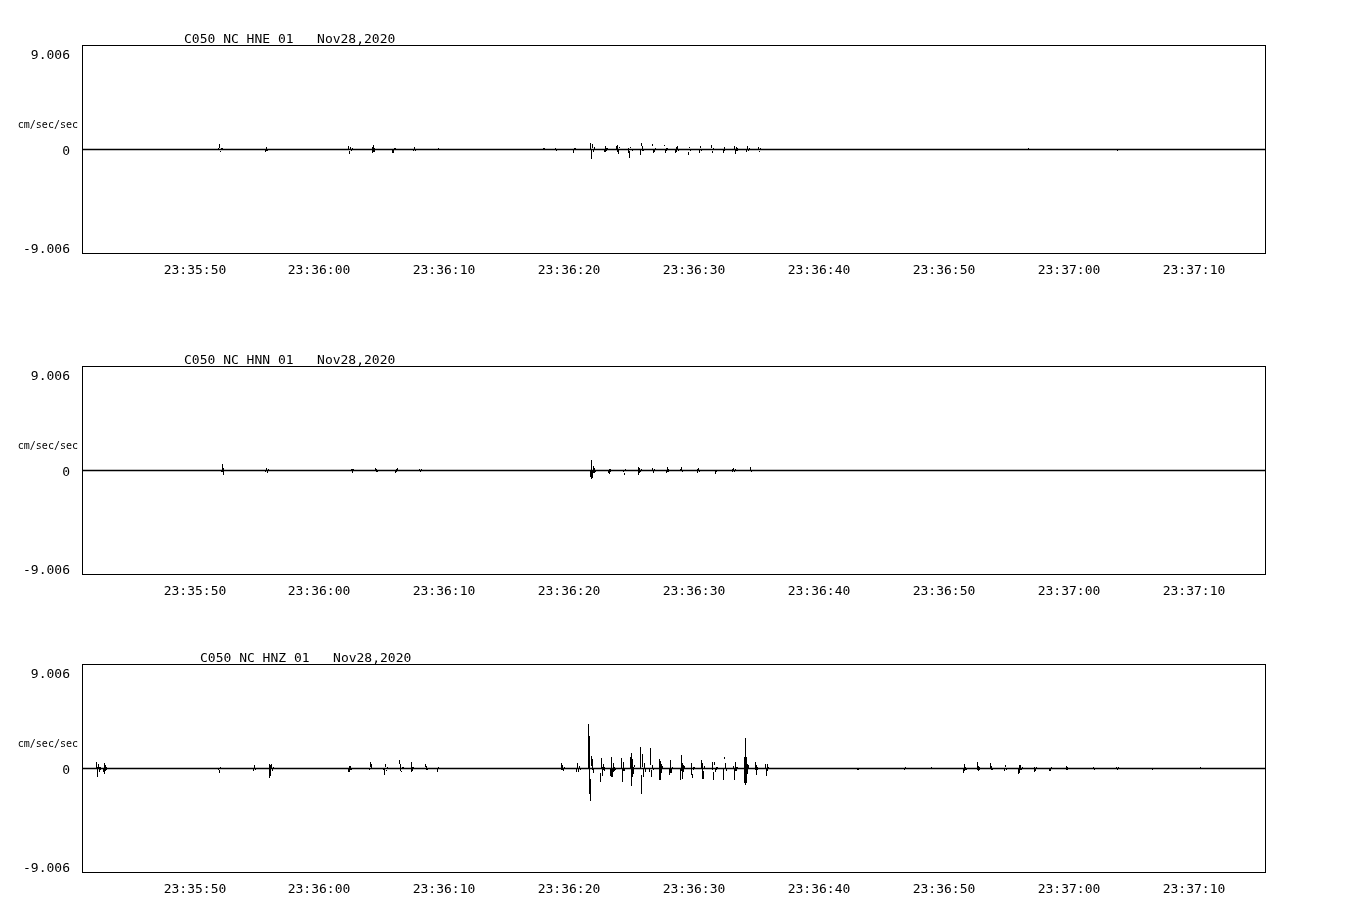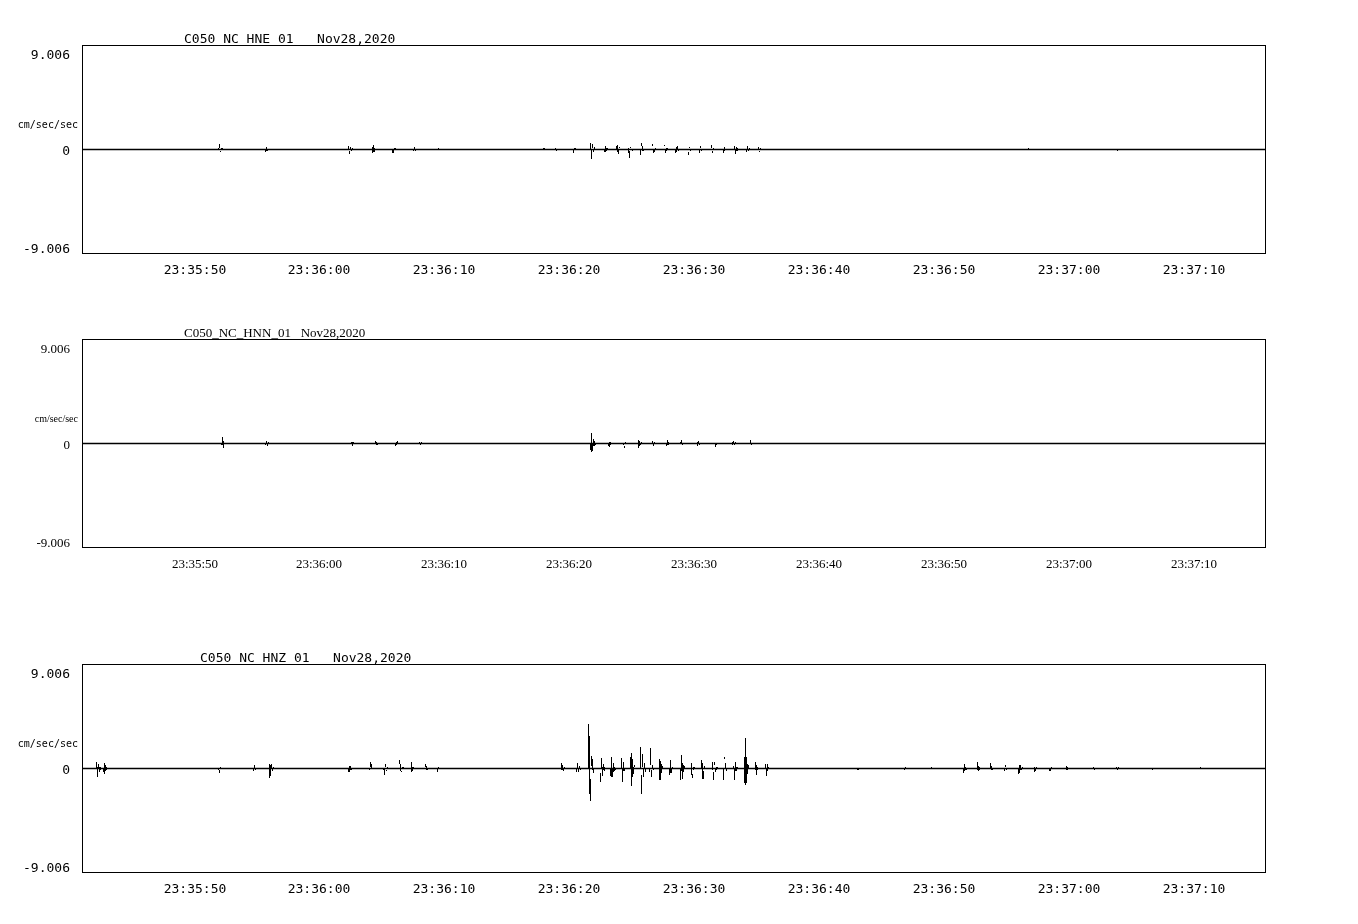--- a/index.html
+++ b/index.html
@@ -86,21 +86,21 @@
     <div class="xtick-label" style="left:256px;top:262px;width:126px;">23:36:00</div>
     <div class="xtick-label" style="left:381px;top:262px;width:126px;">23:36:10</div>
     <div class="xtick-label" style="left:506px;top:262px;width:126px;">23:36:20</div>
     <div class="xtick-label" style="left:631px;top:262px;width:126px;">23:36:30</div>
     <div class="xtick-label" style="left:756px;top:262px;width:126px;">23:36:40</div>
     <div class="xtick-label" style="left:881px;top:262px;width:126px;">23:36:50</div>
     <div class="xtick-label" style="left:1006px;top:262px;width:126px;">23:37:00</div>
     <div class="xtick-label" style="left:1131px;top:262px;width:126px;">23:37:10</div>
   </div>
 
-  <div class="panel" style="top:289px;height:300px;font-family:Liberation Serif, serif;">
+  <div class="panel" style="top:316px;height:300px;">
     <div class="panel-title" style="left:184px;top:36px;">C050_NC_HNN_01   Nov28,2020</div>
     <div class="ylabel-units" style="left:0px;top:124px;width:78px;">cm/sec/sec</div>
     <div class="ytick-label" style="left:0px;top:52px;width:70px;">9.006</div>
     <div class="ytick-label" style="left:0px;top:148px;width:70px;">0</div>
     <div class="ytick-label" style="left:0px;top:246px;width:70px;">-9.006</div>
     <div class="plot-frame" id="frame1" style="left:82px;top:50px;width:1184px;height:209px;">
         <svg class="plot-svg" width="1182" height="207">
           <line x1="0" x2="1182" y1="103.5" y2="103.5" stroke="#000000" stroke-width="1.6"></line>
           <path d="M0.5 103.45L0.5 103.66M1.5 103.56L1.5 103.60M2.5 103.34L2.5 103.50M3.5 103.42L3.5 103.68M4.5 103.32L4.5 103.65M5.5 103.41L5.5 103.66M6.5 103.32L6.5 103.52M7.5 103.37L7.5 103.60M8.5 103.40L8.5 103.62M9.5 103.42L9.5 103.55M10.5 103.34L10.5 103.40M11.5 103.35L11.5 103.45M12.5 103.42L12.5 103.60M13.5 103.34L13.5 103.49M14.5 103.39L14.5 103.57M15.5 103.35L15.5 103.61M16.5 103.39L16.5 103.62M17.5 103.36L17.5 103.68M18.5 103.41L18.5 103.49M19.5 103.55L19.5 103.66M20.5 103.45L20.5 103.68M21.5 103.34L21.5 103.65M22.5 103.43L22.5 103.62M23.5 103.42L23.5 103.57M24.5 103.38L24.5 103.66M25.5 103.38L25.5 103.67M26.5 103.44L26.5 103.62M27.5 103.53L27.5 103.60M28.5 103.32L28.5 103.60M29.5 103.43L29.5 103.67M30.5 103.33L30.5 103.64M31.5 103.33L31.5 103.43M32.5 103.38L32.5 103.66M33.5 103.40L33.5 103.47M34.5 103.43L34.5 103.46M35.5 103.41L35.5 103.60M36.5 103.33L36.5 103.61M37.5 103.35L37.5 103.65M38.5 103.52L38.5 103.66M39.5 103.38L39.5 103.68M40.5 103.47L40.5 103.59M41.5 103.35L41.5 103.63M42.5 103.49L42.5 103.65M43.5 103.46L43.5 103.52M44.5 103.45L44.5 103.67M45.5 103.50L45.5 103.53M46.5 103.35L46.5 103.64M47.5 103.40L47.5 103.59M48.5 103.51L48.5 103.59M49.5 103.49L49.5 103.61M50.5 103.38L50.5 103.64M51.5 103.40L51.5 103.57M52.5 103.40L52.5 103.64M53.5 103.32L53.5 103.44M54.5 103.42L54.5 103.64M55.5 103.39L55.5 103.57M56.5 103.44L56.5 103.49M57.5 103.36L57.5 103.68M58.5 103.38L58.5 103.64M59.5 103.34L59.5 103.62M60.5 103.37L60.5 103.63M61.5 103.47L61.5 103.67M62.5 103.34L62.5 103.58M63.5 103.54L63.5 103.66M64.5 103.36L64.5 103.63M65.5 103.52L65.5 103.56M66.5 103.39L66.5 103.56M67.5 103.38L67.5 103.54M68.5 103.37L68.5 103.56M69.5 103.47L69.5 103.63M70.5 103.34L70.5 103.57M71.5 103.55L71.5 103.68M72.5 103.33L72.5 103.55M73.5 103.34L73.5 103.61M74.5 103.36L74.5 103.66M75.5 103.54L75.5 103.66M76.5 103.49L76.5 103.67M77.5 103.34L77.5 103.61M78.5 103.34L78.5 103.53M79.5 103.36L79.5 103.51M80.5 103.42L80.5 103.62M81.5 103.40L81.5 103.48M82.5 103.50L82.5 103.65M83.5 103.49L83.5 103.59M84.5 103.47L84.5 103.49M85.5 103.36L85.5 103.40M86.5 103.44L86.5 103.67M87.5 103.50L87.5 103.68M88.5 103.39L88.5 103.50M89.5 103.45L89.5 103.60M90.5 103.53L90.5 103.68M91.5 103.51L91.5 103.65M92.5 103.33L92.5 103.63M93.5 103.39L93.5 103.63M94.5 103.47L94.5 103.63M95.5 103.36L95.5 103.58M96.5 103.58L96.5 103.66M97.5 103.36L97.5 103.49M98.5 103.35L98.5 103.56M99.5 103.42L99.5 103.57M100.5 103.50L100.5 103.67M101.5 103.41L101.5 103.63M102.5 103.46L102.5 103.66M103.5 103.42L103.5 103.58M104.5 103.44L104.5 103.61M105.5 103.35L105.5 103.57M106.5 103.45L106.5 103.65M107.5 103.32L107.5 103.65M108.5 103.34L108.5 103.64M109.5 103.53L109.5 103.62M110.5 103.32L110.5 103.56M111.5 103.33L111.5 103.43M112.5 103.43L112.5 103.64M113.5 103.39L113.5 103.56M114.5 103.41L114.5 103.60M115.5 103.42L115.5 103.58M116.5 103.37L116.5 103.61M117.5 103.46L117.5 103.58M118.5 103.40L118.5 103.50M119.5 103.42L119.5 103.61M120.5 103.37L120.5 103.55M121.5 103.46L121.5 103.58M122.5 103.38L122.5 103.57M123.5 103.35L123.5 103.51M124.5 103.56L124.5 103.67M125.5 103.48L125.5 103.61M126.5 103.34L126.5 103.63M127.5 103.52L127.5 103.58M128.5 103.35L128.5 103.53M129.5 103.40L129.5 103.67M130.5 103.54L130.5 103.59M131.5 103.33L131.5 103.50M132.5 103.33L132.5 103.67M133.5 103.34L133.5 103.49M134.5 103.34L134.5 103.45M135.5 103.33L135.5 103.49M136.5 103.49L136.5 103.64M137.5 103.45L137.5 103.60M138.5 103.36L138.5 105.17M139.5 97.46L139.5 105.46M140.5 101.14L140.5 107.61M141.5 102.54L141.5 104.30M142.5 103.28L142.5 103.53M143.5 103.38L143.5 103.59M144.5 103.51L144.5 103.67M145.5 103.36L145.5 103.66M146.5 103.33L146.5 103.59M147.5 103.49L147.5 103.66M148.5 103.35L148.5 103.67M149.5 103.32L149.5 103.64M150.5 103.44L150.5 103.62M151.5 103.33L151.5 103.63M152.5 103.60L152.5 103.68M153.5 103.41L153.5 103.66M154.5 103.33L154.5 103.65M155.5 103.41L155.5 103.62M156.5 103.32L156.5 103.56M157.5 103.34L157.5 103.42M158.5 103.41L158.5 103.68M159.5 103.43L159.5 103.53M160.5 103.51L160.5 103.59M161.5 103.36L161.5 103.65M162.5 103.33L162.5 103.64M163.5 103.38L163.5 103.55M164.5 103.47L164.5 103.68M165.5 103.43L165.5 103.64M166.5 103.45L166.5 103.55M167.5 103.49L167.5 103.65M168.5 103.43L168.5 103.46M169.5 103.43L169.5 103.65M170.5 103.36L170.5 103.60M171.5 103.51L171.5 103.67M172.5 103.47L172.5 103.67M173.5 103.36L173.5 103.65M174.5 103.36L174.5 103.66M175.5 103.34L175.5 103.67M176.5 103.32L176.5 103.60M177.5 103.34L177.5 103.62M178.5 103.34L178.5 103.68M179.5 103.37L179.5 103.46M180.5 103.47L180.5 103.68M181.5 103.40L181.5 103.53M182.5 103.53L182.5 104.81M183.5 100.59L183.5 103.23M184.5 102.73L184.5 105.54M185.5 102.36L185.5 104.07M186.5 102.92L186.5 104.10M187.5 103.34L187.5 103.88M188.5 103.35L188.5 103.55M189.5 103.37L189.5 103.62M190.5 103.50L190.5 103.67M191.5 103.41L191.5 103.63M192.5 103.35L192.5 103.53M193.5 103.34L193.5 103.62M194.5 103.37L194.5 103.68M195.5 103.54L195.5 103.60M196.5 103.43L196.5 103.67M197.5 103.44L197.5 103.52M198.5 103.52L198.5 103.63M199.5 103.32L199.5 103.48M200.5 103.47L200.5 103.66M201.5 103.41L201.5 103.65M202.5 103.34L202.5 103.51M203.5 103.49L203.5 103.53M204.5 103.36L204.5 103.59M205.5 103.35L205.5 103.62M206.5 103.50L206.5 103.62M207.5 103.34L207.5 103.59M208.5 103.32L208.5 103.46M209.5 103.46L209.5 103.63M210.5 103.37L210.5 103.66M211.5 103.32L211.5 103.66M212.5 103.50L212.5 103.61M213.5 103.40L213.5 103.67M214.5 103.48L214.5 103.58M215.5 103.37L215.5 103.64M216.5 103.35L216.5 103.63M217.5 103.38L217.5 103.64M218.5 103.37L218.5 103.67M219.5 103.33L219.5 103.62M220.5 103.33L220.5 103.54M221.5 103.39L221.5 103.58M222.5 103.32L222.5 103.62M223.5 103.44L223.5 103.67M224.5 103.36L224.5 103.44M225.5 103.34L225.5 103.52M226.5 103.34L226.5 103.56M227.5 103.38L227.5 103.52M228.5 103.52L228.5 103.67M229.5 103.37L229.5 103.59M230.5 103.43L230.5 103.67M231.5 103.36L231.5 103.42M232.5 103.32L232.5 103.67M233.5 103.37L233.5 103.43M234.5 103.38L234.5 103.66M235.5 103.34L235.5 103.68M236.5 103.35L236.5 103.57M237.5 103.33L237.5 103.37M238.5 103.35L238.5 103.66M239.5 103.34L239.5 103.46M240.5 103.46L240.5 103.62M241.5 103.32L241.5 103.66M242.5 103.37L242.5 103.63M243.5 103.32L243.5 103.64M244.5 103.37L244.5 103.42M245.5 103.48L245.5 103.62M246.5 103.37L246.5 103.65M247.5 103.55L247.5 103.66M248.5 103.45L248.5 103.61M249.5 103.35L249.5 103.54M250.5 103.38L250.5 103.52M251.5 103.38L251.5 103.56M252.5 103.49L252.5 103.66M253.5 103.41L253.5 103.66M254.5 103.41L254.5 103.56M255.5 103.47L255.5 103.59M256.5 103.51L256.5 103.63M257.5 103.40L257.5 103.51M258.5 103.37L258.5 103.63M259.5 103.38L259.5 103.65M260.5 103.47L260.5 103.57M261.5 103.40L261.5 103.53M262.5 103.51L262.5 103.64M263.5 103.32L263.5 103.56M264.5 103.35L264.5 103.57M265.5 103.38L265.5 103.66M266.5 103.32L266.5 103.59M267.5 103.35L267.5 103.48M268.5 101.76L268.5 103.34M269.5 102.42L269.5 105.97M270.5 102.25L270.5 103.77M271.5 103.42L271.5 104.20M272.5 103.44L272.5 103.58M273.5 103.35L273.5 103.54M274.5 103.40L274.5 103.52M275.5 103.47L275.5 103.61M276.5 103.36L276.5 103.51M277.5 103.33L277.5 103.39M278.5 103.38L278.5 103.57M279.5 103.39L279.5 103.67M280.5 103.33L280.5 103.62M281.5 103.45L281.5 103.59M282.5 103.40L282.5 103.55M283.5 103.48L283.5 103.53M284.5 103.50L284.5 103.63M285.5 103.37L285.5 103.58M286.5 103.37L286.5 103.59M287.5 103.50L287.5 103.58M288.5 103.54L288.5 103.64M289.5 103.43L289.5 103.64M290.5 103.41L290.5 103.61M291.5 103.47L291.5 103.66M292.5 101.20L292.5 103.33M293.5 101.65L293.5 105.09M294.5 103.16L294.5 104.72M295.5 102.97L295.5 103.34M296.5 103.48L296.5 103.64M297.5 103.33L297.5 103.68M298.5 103.38L298.5 103.59M299.5 103.39L299.5 103.65M300.5 103.33L300.5 103.65M301.5 103.43L301.5 103.56M302.5 103.33L302.5 103.59M303.5 103.38L303.5 103.64M304.5 103.44L304.5 103.66M305.5 103.46L305.5 103.66M306.5 103.35L306.5 103.68M307.5 103.54L307.5 103.66M308.5 103.36L308.5 103.48M309.5 103.42L309.5 103.50M310.5 103.45L310.5 103.54M311.5 103.48L311.5 103.62M312.5 103.38L312.5 105.73M313.5 101.69L313.5 105.19M314.5 101.43L314.5 103.57M315.5 103.98L315.5 104.37M316.5 102.94L316.5 103.54M317.5 103.19L317.5 103.67M318.5 103.50L318.5 103.59M319.5 103.50L319.5 103.59M320.5 103.47L320.5 103.64M321.5 103.33L321.5 103.54M322.5 103.38L322.5 103.55M323.5 103.35L323.5 103.61M324.5 103.41L324.5 103.47M325.5 103.34L325.5 103.67M326.5 103.39L326.5 103.65M327.5 103.35L327.5 103.68M328.5 103.34L328.5 103.39M329.5 103.39L329.5 103.62M330.5 103.43L330.5 103.58M331.5 103.36L331.5 103.61M332.5 103.52L332.5 103.53M333.5 103.37L333.5 103.49M334.5 103.39L334.5 103.53M335.5 103.33L335.5 103.42M336.5 102.28L336.5 103.34M337.5 103.35L337.5 105.06M338.5 102.23L338.5 104.29M339.5 102.95L339.5 104.10M340.5 103.53L340.5 103.76M341.5 103.27L341.5 103.59M342.5 103.33L342.5 103.58M343.5 103.33L343.5 103.65M344.5 103.43L344.5 103.50M345.5 103.33L345.5 103.55M346.5 103.32L346.5 103.50M347.5 103.55L347.5 103.64M348.5 103.50L348.5 103.61M349.5 103.36L349.5 103.66M350.5 103.32L350.5 103.68M351.5 103.48L351.5 103.63M352.5 103.39L352.5 103.66M353.5 103.34L353.5 103.52M354.5 103.44L354.5 103.48M355.5 103.38L355.5 103.67M356.5 103.44L356.5 103.53M357.5 103.44L357.5 103.67M358.5 103.41L358.5 103.61M359.5 103.52L359.5 103.68M360.5 103.56L360.5 103.60M361.5 103.36L361.5 103.66M362.5 103.32L362.5 103.44M363.5 103.33L363.5 103.59M364.5 103.44L364.5 103.62M365.5 103.44L365.5 103.67M366.5 103.41L366.5 103.48M367.5 103.35L367.5 103.64M368.5 103.58L368.5 103.66M369.5 103.37L369.5 103.56M370.5 103.40L370.5 103.62M371.5 103.47L371.5 103.63M372.5 103.45L372.5 103.66M373.5 103.35L373.5 103.68M374.5 103.39L374.5 103.56M375.5 103.36L375.5 103.67M376.5 103.39L376.5 103.54M377.5 103.37L377.5 103.50M378.5 103.54L378.5 103.62M379.5 103.34L379.5 103.60M380.5 103.34L380.5 103.48M381.5 103.43L381.5 103.62M382.5 103.38L382.5 103.52M383.5 103.37L383.5 103.67M384.5 103.39L384.5 103.65M385.5 103.38L385.5 103.64M386.5 103.45L386.5 103.63M387.5 103.36L387.5 103.43M388.5 103.35L388.5 103.66M389.5 103.41L389.5 103.59M390.5 103.40L390.5 103.53M391.5 103.36L391.5 103.61M392.5 103.34L392.5 103.49M393.5 103.33L393.5 103.65M394.5 103.32L394.5 103.49M395.5 103.36L395.5 103.49M396.5 103.37L396.5 103.52M397.5 103.48L397.5 103.62M398.5 103.47L398.5 103.65M399.5 103.38L399.5 103.62M400.5 103.40L400.5 103.65M401.5 103.43L401.5 103.67M402.5 103.50L402.5 103.66M403.5 103.32L403.5 103.48M404.5 103.43L404.5 103.67M405.5 103.38L405.5 103.56M406.5 103.40L406.5 103.60M407.5 103.51L407.5 103.67M408.5 103.39L408.5 103.67M409.5 103.39L409.5 103.51M410.5 103.41L410.5 103.59M411.5 103.44L411.5 103.57M412.5 103.39L412.5 103.65M413.5 103.42L413.5 103.65M414.5 103.36L414.5 103.61M415.5 103.54L415.5 103.58M416.5 103.36L416.5 103.63M417.5 103.52L417.5 103.62M418.5 103.50L418.5 103.65M419.5 103.48L419.5 103.61M420.5 103.48L420.5 103.66M421.5 103.40L421.5 103.58M422.5 103.34L422.5 103.67M423.5 103.33L423.5 103.45M424.5 103.47L424.5 103.66M425.5 103.46L425.5 103.65M426.5 103.36L426.5 103.66M427.5 103.46L427.5 103.59M428.5 103.49L428.5 103.55M429.5 103.33L429.5 103.52M430.5 103.33L430.5 103.49M431.5 103.37L431.5 103.62M432.5 103.37L432.5 103.63M433.5 103.64L433.5 103.68M434.5 103.39L434.5 103.66M435.5 103.34L435.5 103.62M436.5 103.34L436.5 103.65M437.5 103.34L437.5 103.66M438.5 103.40L438.5 103.55M439.5 103.45L439.5 103.67M440.5 103.36L440.5 103.63M441.5 103.35L441.5 103.63M442.5 103.43L442.5 103.51M443.5 103.38L443.5 103.64M444.5 103.35L444.5 103.67M445.5 103.39L445.5 103.59M446.5 103.44L446.5 103.65M447.5 103.33L447.5 103.65M448.5 103.43L448.5 103.47M449.5 103.56L449.5 103.66M450.5 103.39L450.5 103.66M451.5 103.35L451.5 103.63M452.5 103.37L452.5 103.58M453.5 103.37L453.5 103.53M454.5 103.46L454.5 103.60M455.5 103.59L455.5 103.60M456.5 103.53L456.5 103.65M457.5 103.41L457.5 103.57M458.5 103.44L458.5 103.63M459.5 103.41L459.5 103.64M460.5 103.45L460.5 103.67M461.5 103.48L461.5 103.67M462.5 103.46L462.5 103.56M463.5 103.44L463.5 103.62M464.5 103.49L464.5 103.66M465.5 103.55L465.5 103.67M466.5 103.49L466.5 103.62M467.5 103.37L467.5 103.64M468.5 103.48L468.5 103.68M469.5 103.37L469.5 103.67M470.5 103.49L470.5 103.68M471.5 103.34L471.5 103.53M472.5 103.39L472.5 103.55M473.5 103.36L473.5 103.68M474.5 103.51L474.5 103.67M475.5 103.37L475.5 103.57M476.5 103.38L476.5 103.45M477.5 103.36L477.5 103.49M478.5 103.48L478.5 103.68M479.5 103.34L479.5 103.63M480.5 103.40L480.5 103.63M481.5 103.43L481.5 103.61M482.5 103.40L482.5 103.53M483.5 103.52L483.5 103.68M484.5 103.36L484.5 103.60M485.5 103.42L485.5 103.63M486.5 103.35L486.5 103.61M487.5 103.34L487.5 103.55M488.5 103.41L488.5 103.45M489.5 103.33L489.5 103.60M490.5 103.44L490.5 103.59M491.5 103.38L491.5 103.63M492.5 103.38L492.5 103.68M493.5 103.39L493.5 103.51M494.5 103.57L494.5 103.65M495.5 103.40L495.5 103.64M496.5 103.36L496.5 103.54M497.5 103.42L497.5 103.66M498.5 103.40L498.5 103.66M499.5 103.38L499.5 103.64M500.5 103.43L500.5 103.61M501.5 103.33L501.5 103.59M502.5 103.33L502.5 103.57M503.5 103.40L503.5 103.57M504.5 103.37L504.5 103.49M505.5 103.52L505.5 103.68M506.5 103.39L506.5 103.55M507.5 103.47L507.5 109.68M508.5 93.23L508.5 112.35M509.5 103.81L509.5 110.88M510.5 98.96L510.5 105.78M511.5 101.26L511.5 106.14M512.5 103.62L512.5 105.19M513.5 103.42L513.5 103.67M514.5 103.37L514.5 103.49M515.5 103.34L515.5 103.42M516.5 103.33L516.5 103.60M517.5 103.33L517.5 103.67M518.5 103.43L518.5 103.64M519.5 103.56L519.5 103.65M520.5 103.32L520.5 103.56M521.5 103.50L521.5 103.66M522.5 103.39L522.5 103.65M523.5 103.36L523.5 103.66M524.5 103.40L524.5 103.57M525.5 103.62L525.5 106.38M526.5 101.50L526.5 106.90M527.5 101.90L527.5 104.57M528.5 103.16L528.5 104.32M529.5 103.14L529.5 103.52M530.5 103.52L530.5 103.63M531.5 103.50L531.5 103.68M532.5 103.55L532.5 103.63M533.5 103.51L533.5 103.64M534.5 103.41L534.5 103.59M535.5 103.34L535.5 103.67M536.5 103.39L536.5 103.46M537.5 103.39L537.5 103.59M538.5 103.58L538.5 103.67M539.5 103.42L539.5 103.59M540.5 103.42L540.5 104.66M541.5 105.74L541.5 107.61M542.5 102.36L542.5 103.73M543.5 102.65L543.5 103.39M544.5 103.34L544.5 103.78M545.5 103.47L545.5 103.68M546.5 103.54L546.5 103.65M547.5 103.38L547.5 103.66M548.5 103.51L548.5 103.66M549.5 103.48L549.5 103.64M550.5 103.35L550.5 103.57M551.5 103.43L551.5 103.54M552.5 103.34L552.5 103.56M553.5 103.58L553.5 103.65M554.5 103.43L554.5 103.61M555.5 100.04L555.5 108.06M556.5 100.84L556.5 106.47M557.5 103.18L557.5 105.22M558.5 102.37L558.5 103.35M559.5 103.68L559.5 104.14M560.5 103.33L560.5 103.53M561.5 103.41L561.5 103.60M562.5 103.43L562.5 103.59M563.5 103.58L563.5 103.67M564.5 103.46L564.5 103.67M565.5 103.38L565.5 103.42M566.5 103.35L566.5 103.56M567.5 103.38L567.5 103.63M568.5 103.45L568.5 103.68M569.5 100.50L569.5 103.04M570.5 104.36L570.5 106.35M571.5 101.88L571.5 102.59M572.5 103.96L572.5 104.39M573.5 103.04L573.5 103.41M574.5 103.32L574.5 103.37M575.5 103.44L575.5 103.55M576.5 103.39L576.5 103.47M577.5 103.35L577.5 103.47M578.5 103.47L578.5 103.66M579.5 103.32L579.5 103.68M580.5 103.38L580.5 103.65M581.5 103.44L581.5 103.63M582.5 103.32L582.5 103.63M583.5 103.67L583.5 106.20M584.5 99.97L584.5 104.59M585.5 102.37L585.5 105.44M586.5 102.81L586.5 103.98M587.5 103.37L587.5 103.57M588.5 103.32L588.5 103.65M589.5 103.44L589.5 103.68M590.5 103.33L590.5 103.47M591.5 103.35L591.5 103.60M592.5 103.36L592.5 103.54M593.5 103.39L593.5 103.67M594.5 103.43L594.5 103.54M595.5 103.32L595.5 103.66M596.5 103.39L596.5 103.65M597.5 101.69L597.5 103.63M598.5 100.46L598.5 103.31M599.5 104.44L599.5 104.89M600.5 102.75L600.5 103.56M601.5 102.89L601.5 103.61M602.5 103.48L602.5 104.06M603.5 103.44L603.5 103.63M604.5 103.47L604.5 103.68M605.5 103.48L605.5 103.56M606.5 103.37L606.5 103.42M607.5 103.55L607.5 103.67M608.5 103.35L608.5 103.60M609.5 103.42L609.5 103.45M610.5 103.32L610.5 103.49M611.5 103.33L611.5 103.59M612.5 103.51L612.5 103.67M613.5 103.39L613.5 103.54M614.5 102.27L614.5 105.64M615.5 100.94L615.5 103.98M616.5 103.23L616.5 105.03M617.5 102.81L617.5 103.34M618.5 103.44L618.5 103.88M619.5 103.39L619.5 103.60M620.5 103.43L620.5 103.64M621.5 103.40L621.5 103.68M622.5 103.39L622.5 103.59M623.5 103.32L623.5 103.47M624.5 103.53L624.5 103.68M625.5 103.37L625.5 103.66M626.5 103.43L626.5 103.58M627.5 103.44L627.5 103.58M628.5 103.58L628.5 103.67M629.5 103.33L629.5 103.55M630.5 103.36L630.5 103.59M631.5 102.91L631.5 103.66M632.5 104.44L632.5 106.73M633.5 103.05L633.5 105.32M634.5 102.74L634.5 103.19M635.5 103.37L635.5 103.43M636.5 103.35L636.5 103.68M637.5 103.42L637.5 103.63M638.5 103.50L638.5 103.65M639.5 103.49L639.5 103.64M640.5 103.34L640.5 103.60M641.5 103.41L641.5 103.56M642.5 103.34L642.5 103.49M643.5 103.34L643.5 103.60M644.5 103.42L644.5 103.65M645.5 103.38L645.5 103.68M646.5 103.41L646.5 103.68M647.5 103.40L647.5 103.60M648.5 103.36L648.5 103.64M649.5 102.40L649.5 104.63M650.5 100.52L650.5 104.20M651.5 102.82L651.5 105.19M652.5 102.43L652.5 103.89M653.5 103.44L653.5 103.99M654.5 103.54L654.5 103.60M655.5 103.46L655.5 103.62M656.5 103.32L656.5 103.64M657.5 103.50L657.5 103.67M658.5 103.35L658.5 103.63M659.5 103.33L659.5 103.62M660.5 103.33L660.5 103.61M661.5 103.35L661.5 103.57M662.5 103.44L662.5 103.64M663.5 103.43L663.5 103.54M664.5 103.46L664.5 103.65M665.5 103.50L665.5 103.58M666.5 103.48L666.5 103.67M667.5 100.33L667.5 104.00M668.5 102.92L668.5 104.99M669.5 102.63L669.5 103.97M670.5 103.39L670.5 104.12M671.5 103.44L671.5 103.69M672.5 103.34L672.5 103.52M673.5 103.40L673.5 103.59M674.5 103.33L674.5 103.58M675.5 103.34L675.5 103.39M676.5 103.35L676.5 103.62M677.5 103.48L677.5 103.55M678.5 103.40L678.5 103.63M679.5 103.43L679.5 103.57M680.5 103.45L680.5 103.63M681.5 103.48L681.5 103.65M682.5 103.44L682.5 103.61M683.5 103.39L683.5 103.60M684.5 103.41L684.5 103.61M685.5 103.42L685.5 103.52M686.5 103.41L686.5 103.56M687.5 103.35L687.5 103.67M688.5 103.40L688.5 103.54M689.5 103.42L689.5 103.66M690.5 103.33L690.5 103.67M691.5 103.43L691.5 103.58M692.5 103.49L692.5 103.67M693.5 103.32L693.5 103.63M694.5 103.40L694.5 103.65M695.5 103.35L695.5 103.57M696.5 103.38L696.5 103.51M697.5 103.51L697.5 103.58M698.5 103.47L698.5 103.65M699.5 103.41L699.5 103.64M700.5 103.51L700.5 103.54M701.5 103.35L701.5 103.41M702.5 103.33L702.5 103.55M703.5 103.33L703.5 103.58M704.5 103.43L704.5 103.61M705.5 103.40L705.5 103.55M706.5 103.59L706.5 103.63M707.5 103.36L707.5 103.61M708.5 103.46L708.5 103.56M709.5 103.37L709.5 103.62M710.5 103.53L710.5 103.67M711.5 103.54L711.5 103.67M712.5 103.36L712.5 103.68M713.5 103.34L713.5 103.53M714.5 103.45L714.5 103.64M715.5 103.45L715.5 103.66M716.5 103.36L716.5 103.64M717.5 103.35L717.5 103.57M718.5 103.42L718.5 103.60M719.5 103.35L719.5 103.42M720.5 103.67L720.5 103.68M721.5 103.37L721.5 103.51M722.5 103.33L722.5 103.64M723.5 103.32L723.5 103.50M724.5 103.34L724.5 103.36M725.5 103.39L725.5 103.63M726.5 103.36L726.5 103.42M727.5 103.35L727.5 103.62M728.5 103.40L728.5 103.60M729.5 103.42L729.5 103.66M730.5 103.44L730.5 103.65M731.5 103.40L731.5 103.66M732.5 103.49L732.5 103.68M733.5 103.41L733.5 103.67M734.5 103.32L734.5 103.65M735.5 103.33L735.5 103.53M736.5 103.37L736.5 103.63M737.5 103.34L737.5 103.58M738.5 103.36L738.5 103.52M739.5 103.46L739.5 103.56M740.5 103.36L740.5 103.67M741.5 103.47L741.5 103.58M742.5 103.41L742.5 103.64M743.5 103.44L743.5 103.64M744.5 103.43L744.5 103.56M745.5 103.39L745.5 103.68M746.5 103.45L746.5 103.66M747.5 103.37L747.5 103.65M748.5 103.33L748.5 103.51M749.5 103.36L749.5 103.45M750.5 103.34L750.5 103.58M751.5 103.36L751.5 103.55M752.5 103.36L752.5 103.41M753.5 103.40L753.5 103.64M754.5 103.44L754.5 103.54M755.5 103.40L755.5 103.60M756.5 103.49L756.5 103.65M757.5 103.35L757.5 103.51M758.5 103.44L758.5 103.68M759.5 103.43L759.5 103.65M760.5 103.45L760.5 103.55M761.5 103.54L761.5 103.64M762.5 103.47L762.5 103.67M763.5 103.55L763.5 103.62M764.5 103.33L764.5 103.63M765.5 103.36L765.5 103.56M766.5 103.33L766.5 103.65M767.5 103.47L767.5 103.67M768.5 103.47L768.5 103.60M769.5 103.48L769.5 103.59M770.5 103.33L770.5 103.68M771.5 103.43L771.5 103.58M772.5 103.57L772.5 103.60M773.5 103.35L773.5 103.47M774.5 103.52L774.5 103.62M775.5 103.41L775.5 103.51M776.5 103.42L776.5 103.66M777.5 103.51L777.5 103.66M778.5 103.44L778.5 103.62M779.5 103.34L779.5 103.59M780.5 103.32L780.5 103.61M781.5 103.42L781.5 103.58M782.5 103.36L782.5 103.59M783.5 103.38L783.5 103.63M784.5 103.41L784.5 103.58M785.5 103.52L785.5 103.56M786.5 103.37L786.5 103.57M787.5 103.45L787.5 103.57M788.5 103.51L788.5 103.66M789.5 103.55L789.5 103.67M790.5 103.33L790.5 103.39M791.5 103.35L791.5 103.50M792.5 103.42L792.5 103.58M793.5 103.33L793.5 103.43M794.5 103.33L794.5 103.65M795.5 103.51L795.5 103.68M796.5 103.35L796.5 103.44M797.5 103.36L797.5 103.44M798.5 103.45L798.5 103.67M799.5 103.34L799.5 103.67M800.5 103.34L800.5 103.68M801.5 103.46L801.5 103.56M802.5 103.34L802.5 103.60M803.5 103.34L803.5 103.65M804.5 103.40L804.5 103.49M805.5 103.47L805.5 103.60M806.5 103.42L806.5 103.65M807.5 103.32L807.5 103.43M808.5 103.43L808.5 103.46M809.5 103.36L809.5 103.47M810.5 103.53L810.5 103.60M811.5 103.41L811.5 103.59M812.5 103.34L812.5 103.61M813.5 103.37L813.5 103.65M814.5 103.38L814.5 103.65M815.5 103.35L815.5 103.60M816.5 103.33L816.5 103.61M817.5 103.45L817.5 103.68M818.5 103.38L818.5 103.67M819.5 103.40L819.5 103.67M820.5 103.41L820.5 103.65M821.5 103.51L821.5 103.56M822.5 103.37L822.5 103.51M823.5 103.45L823.5 103.66M824.5 103.45L824.5 103.59M825.5 103.36L825.5 103.52M826.5 103.05L826.5 103.56M827.5 102.64L827.5 103.75M828.5 103.69L828.5 104.21M829.5 103.00L829.5 103.21M830.5 103.47L830.5 103.84M831.5 103.37L831.5 103.78M832.5 103.41L832.5 103.66M833.5 103.43L833.5 103.60M834.5 103.39L834.5 103.59M835.5 103.46L835.5 103.62M836.5 103.32L836.5 103.60M837.5 103.44L837.5 103.63M838.5 103.34L838.5 103.56M839.5 103.39L839.5 103.61M840.5 103.51L840.5 103.66M841.5 103.36L841.5 103.64M842.5 103.44L842.5 103.68M843.5 103.37L843.5 103.66M844.5 103.49L844.5 103.66M845.5 103.36L845.5 103.59M846.5 103.40L846.5 103.62M847.5 103.48L847.5 103.54M848.5 103.47L848.5 103.58M849.5 103.34L849.5 103.65M850.5 103.42L850.5 103.61M851.5 103.34L851.5 103.59M852.5 103.51L852.5 103.52M853.5 103.34L853.5 103.63M854.5 103.54L854.5 103.61M855.5 103.32L855.5 103.44M856.5 103.33L856.5 103.65M857.5 103.52L857.5 103.65M858.5 103.32L858.5 103.42M859.5 103.52L859.5 103.68M860.5 103.32L860.5 103.59M861.5 103.45L861.5 103.65M862.5 103.45L862.5 103.64M863.5 103.32L863.5 103.53M864.5 103.33L864.5 103.59M865.5 103.32L865.5 103.58M866.5 103.57L866.5 103.65M867.5 103.37L867.5 103.61M868.5 103.39L868.5 103.60M869.5 103.33L869.5 103.64M870.5 103.45L870.5 103.55M871.5 103.47L871.5 103.61M872.5 103.53L872.5 103.68M873.5 103.40L873.5 103.63M874.5 103.39L874.5 103.41M875.5 103.35L875.5 103.47M876.5 103.40L876.5 103.64M877.5 103.44L877.5 103.63M878.5 103.45L878.5 103.66M879.5 103.41L879.5 103.58M880.5 103.42L880.5 103.60M881.5 103.35L881.5 103.65M882.5 103.32L882.5 103.66M883.5 103.35L883.5 103.53M884.5 103.51L884.5 103.67M885.5 103.36L885.5 103.45M886.5 103.39L886.5 103.63M887.5 103.35L887.5 103.52M888.5 103.55L888.5 103.68M889.5 103.36L889.5 103.64M890.5 103.46L890.5 103.53M891.5 103.38L891.5 103.57M892.5 103.46L892.5 103.51M893.5 103.33L893.5 103.56M894.5 103.35L894.5 103.50M895.5 103.43L895.5 103.61M896.5 103.41L896.5 103.64M897.5 103.59L897.5 103.66M898.5 103.32L898.5 103.63M899.5 103.42L899.5 103.65M900.5 103.34L900.5 103.56M901.5 103.39L901.5 103.52M902.5 103.37L902.5 103.66M903.5 103.37L903.5 103.68M904.5 103.36L904.5 103.67M905.5 103.36L905.5 103.49M906.5 103.34L906.5 103.59M907.5 103.36L907.5 103.67M908.5 103.38L908.5 103.45M909.5 103.36L909.5 103.67M910.5 103.34L910.5 103.56M911.5 103.34L911.5 103.67M912.5 103.32L912.5 103.66M913.5 103.52L913.5 103.67M914.5 103.35L914.5 103.48M915.5 103.47L915.5 103.62M916.5 103.32L916.5 103.58M917.5 103.40L917.5 103.67M918.5 103.39L918.5 103.55M919.5 103.42L919.5 103.66M920.5 103.41L920.5 103.64M921.5 103.54L921.5 103.62M922.5 103.33L922.5 103.38M923.5 103.42L923.5 103.56M924.5 103.36L924.5 103.58M925.5 103.33L925.5 103.56M926.5 103.39L926.5 103.63M927.5 102.91L927.5 103.54M928.5 103.26L928.5 104.20M929.5 102.98L929.5 103.70M930.5 103.19L930.5 103.61M931.5 103.54L931.5 103.63M932.5 103.54L932.5 103.66M933.5 103.45L933.5 103.54M934.5 103.42L934.5 103.47M935.5 103.42L935.5 103.67M936.5 103.36L936.5 103.57M937.5 103.34L937.5 103.67M938.5 103.57L938.5 103.66M939.5 103.50L939.5 103.64M940.5 103.34L940.5 103.63M941.5 103.35L941.5 103.57M942.5 103.35L942.5 103.63M943.5 103.47L943.5 103.65M944.5 103.50L944.5 103.61M945.5 103.59L945.5 103.66M946.5 103.43L946.5 103.52M947.5 103.42L947.5 103.62M948.5 103.49L948.5 103.65M949.5 103.34L949.5 103.55M950.5 103.65L950.5 103.68M951.5 103.44L951.5 103.64M952.5 103.32L952.5 103.52M953.5 103.38L953.5 103.50M954.5 103.46L954.5 103.62M955.5 103.50L955.5 103.63M956.5 103.42L956.5 103.63M957.5 103.49L957.5 103.61M958.5 103.37L958.5 103.65M959.5 103.36L959.5 103.49M960.5 103.32L960.5 103.49M961.5 103.47L961.5 103.65M962.5 103.50L962.5 103.65M963.5 103.36L963.5 103.62M964.5 103.42L964.5 103.52M965.5 103.35L965.5 103.61M966.5 103.44L966.5 103.58M967.5 103.33L967.5 103.47M968.5 103.35L968.5 103.58M969.5 103.34L969.5 103.65M970.5 103.42L970.5 103.66M971.5 103.37L971.5 103.48M972.5 103.46L972.5 103.60M973.5 103.43L973.5 103.67M974.5 103.54L974.5 103.59M975.5 103.37L975.5 103.57M976.5 103.32L976.5 103.49M977.5 103.45L977.5 103.58M978.5 103.40L978.5 103.51M979.5 103.41L979.5 103.54M980.5 103.55L980.5 103.65M981.5 103.55L981.5 103.61M982.5 103.40L982.5 103.64M983.5 103.37L983.5 103.55M984.5 103.37L984.5 103.65M985.5 103.39L985.5 103.51M986.5 103.35L986.5 103.57M987.5 103.34L987.5 103.66M988.5 103.39L988.5 103.50M989.5 103.57L989.5 103.68M990.5 103.49L990.5 103.57M991.5 103.49L991.5 103.57M992.5 103.34L992.5 103.54M993.5 103.36L993.5 103.39M994.5 103.51L994.5 103.63M995.5 103.34L995.5 103.60M996.5 103.38L996.5 103.48M997.5 103.37L997.5 103.64M998.5 103.45L998.5 103.65M999.5 103.35L999.5 103.53M1000.5 103.33L1000.5 103.46M1001.5 103.51L1001.5 103.58M1002.5 103.38L1002.5 103.45M1003.5 103.46L1003.5 103.64M1004.5 103.34L1004.5 103.38M1005.5 103.33L1005.5 103.47M1006.5 103.49L1006.5 103.63M1007.5 103.53L1007.5 103.56M1008.5 103.38L1008.5 103.65M1009.5 103.44L1009.5 103.68M1010.5 103.55L1010.5 103.67M1011.5 103.42L1011.5 103.67M1012.5 103.45L1012.5 103.62M1013.5 103.35L1013.5 103.46M1014.5 103.42L1014.5 103.57M1015.5 103.50L1015.5 103.66M1016.5 103.49L1016.5 103.52M1017.5 103.51L1017.5 103.55M1018.5 103.57L1018.5 103.62M1019.5 103.38L1019.5 103.64M1020.5 103.55L1020.5 103.63M1021.5 103.39L1021.5 103.68M1022.5 103.33L1022.5 103.63M1023.5 103.40L1023.5 103.61M1024.5 103.54L1024.5 103.68M1025.5 103.61L1025.5 103.63M1026.5 103.50L1026.5 103.59M1027.5 103.33L1027.5 103.62M1028.5 103.37L1028.5 103.59M1029.5 103.39L1029.5 103.62M1030.5 103.35L1030.5 103.53M1031.5 103.35L1031.5 103.65M1032.5 103.38L1032.5 103.61M1033.5 103.46L1033.5 103.60M1034.5 103.32L1034.5 103.68M1035.5 103.42L1035.5 103.49M1036.5 103.58L1036.5 103.68M1037.5 103.45L1037.5 103.52M1038.5 103.45L1038.5 103.63M1039.5 103.35L1039.5 103.44M1040.5 103.38L1040.5 103.55M1041.5 103.45L1041.5 103.64M1042.5 103.42L1042.5 103.67M1043.5 103.32L1043.5 103.61M1044.5 103.50L1044.5 103.67M1045.5 103.61L1045.5 103.63M1046.5 103.34L1046.5 103.64M1047.5 103.54L1047.5 103.63M1048.5 103.37L1048.5 103.58M1049.5 103.39L1049.5 103.48M1050.5 103.37L1050.5 103.66M1051.5 103.35L1051.5 103.49M1052.5 103.62L1052.5 103.67M1053.5 103.39L1053.5 103.51M1054.5 103.42L1054.5 103.63M1055.5 103.38L1055.5 103.64M1056.5 103.42L1056.5 103.57M1057.5 103.37L1057.5 103.67M1058.5 103.35L1058.5 103.63M1059.5 103.36L1059.5 103.66M1060.5 103.48L1060.5 103.52M1061.5 103.45L1061.5 103.46M1062.5 103.35L1062.5 103.60M1063.5 103.33L1063.5 103.63M1064.5 103.34L1064.5 103.56M1065.5 103.44L1065.5 103.47M1066.5 103.57L1066.5 103.67M1067.5 103.33L1067.5 103.55M1068.5 103.33L1068.5 103.66M1069.5 103.39L1069.5 103.67M1070.5 103.36L1070.5 103.57M1071.5 103.34L1071.5 103.60M1072.5 103.33L1072.5 103.52M1073.5 103.49L1073.5 103.62M1074.5 103.55L1074.5 103.62M1075.5 103.50L1075.5 103.65M1076.5 103.42L1076.5 103.51M1077.5 103.37L1077.5 103.64M1078.5 103.41L1078.5 103.65M1079.5 103.41L1079.5 103.61M1080.5 103.35L1080.5 103.60M1081.5 103.40L1081.5 103.62M1082.5 103.38L1082.5 103.67M1083.5 103.35L1083.5 103.64M1084.5 103.34L1084.5 103.62M1085.5 103.32L1085.5 103.62M1086.5 103.32L1086.5 103.41M1087.5 103.37L1087.5 103.68M1088.5 103.35L1088.5 103.57M1089.5 103.36L1089.5 103.66M1090.5 103.37L1090.5 103.53M1091.5 103.54L1091.5 103.64M1092.5 103.38L1092.5 103.68M1093.5 103.34L1093.5 103.57M1094.5 103.33L1094.5 103.57M1095.5 103.33L1095.5 103.47M1096.5 103.38L1096.5 103.62M1097.5 103.62L1097.5 103.67M1098.5 103.37L1098.5 103.56M1099.5 103.36L1099.5 103.67M1100.5 103.48L1100.5 103.67M1101.5 103.43L1101.5 103.63M1102.5 103.34L1102.5 103.67M1103.5 103.45L1103.5 103.66M1104.5 103.32L1104.5 103.52M1105.5 103.33L1105.5 103.50M1106.5 103.39L1106.5 103.62M1107.5 103.33L1107.5 103.49M1108.5 103.39L1108.5 103.66M1109.5 103.45L1109.5 103.59M1110.5 103.35L1110.5 103.66M1111.5 103.36L1111.5 103.54M1112.5 103.32L1112.5 103.60M1113.5 103.45L1113.5 103.53M1114.5 103.37L1114.5 103.59M1115.5 103.32L1115.5 103.64M1116.5 103.53L1116.5 103.68M1117.5 103.33L1117.5 103.63M1118.5 103.58L1118.5 103.67M1119.5 103.49L1119.5 103.54M1120.5 103.42L1120.5 103.54M1121.5 103.57L1121.5 103.67M1122.5 103.35L1122.5 103.60M1123.5 103.55L1123.5 103.63M1124.5 103.32L1124.5 103.53M1125.5 103.51L1125.5 103.62M1126.5 103.37L1126.5 103.62M1127.5 103.42L1127.5 103.55M1128.5 103.39L1128.5 103.57M1129.5 103.51L1129.5 103.59M1130.5 103.47L1130.5 103.68M1131.5 103.43L1131.5 103.58M1132.5 103.51L1132.5 103.64M1133.5 103.38L1133.5 103.50M1134.5 103.37L1134.5 103.48M1135.5 103.40L1135.5 103.52M1136.5 103.39L1136.5 103.50M1137.5 103.34L1137.5 103.37M1138.5 103.42L1138.5 103.49M1139.5 103.51L1139.5 103.67M1140.5 103.42L1140.5 103.60M1141.5 103.44L1141.5 103.60M1142.5 103.36L1142.5 103.56M1143.5 103.55L1143.5 103.65M1144.5 103.34L1144.5 103.38M1145.5 103.56L1145.5 103.59M1146.5 103.32L1146.5 103.56M1147.5 103.50L1147.5 103.65M1148.5 103.44L1148.5 103.62M1149.5 103.54L1149.5 103.67M1150.5 103.42L1150.5 103.58M1151.5 103.35L1151.5 103.53M1152.5 103.43L1152.5 103.68M1153.5 103.49L1153.5 103.57M1154.5 103.32L1154.5 103.65M1155.5 103.41L1155.5 103.67M1156.5 103.35L1156.5 103.59M1157.5 103.33L1157.5 103.65M1158.5 103.36L1158.5 103.46M1159.5 103.40L1159.5 103.58M1160.5 103.46L1160.5 103.68M1161.5 103.42L1161.5 103.68M1162.5 103.35L1162.5 103.53M1163.5 103.42L1163.5 103.58M1164.5 103.40L1164.5 103.66M1165.5 103.45L1165.5 103.55M1166.5 103.50L1166.5 103.56M1167.5 103.36L1167.5 103.54M1168.5 103.37L1168.5 103.61M1169.5 103.41L1169.5 103.62M1170.5 103.35L1170.5 103.66M1171.5 103.37L1171.5 103.51M1172.5 103.36L1172.5 103.46M1173.5 103.40L1173.5 103.66M1174.5 103.36L1174.5 103.64M1175.5 103.33L1175.5 103.48M1176.5 103.39L1176.5 103.59M1177.5 103.47L1177.5 103.55M1178.5 103.36L1178.5 103.43M1179.5 103.53L1179.5 103.63M1180.5 103.34L1180.5 103.65M1181.5 103.34L1181.5 103.37" stroke="#000000" stroke-width="1" fill="none" shape-rendering="crispEdges"></path>
         </svg>

